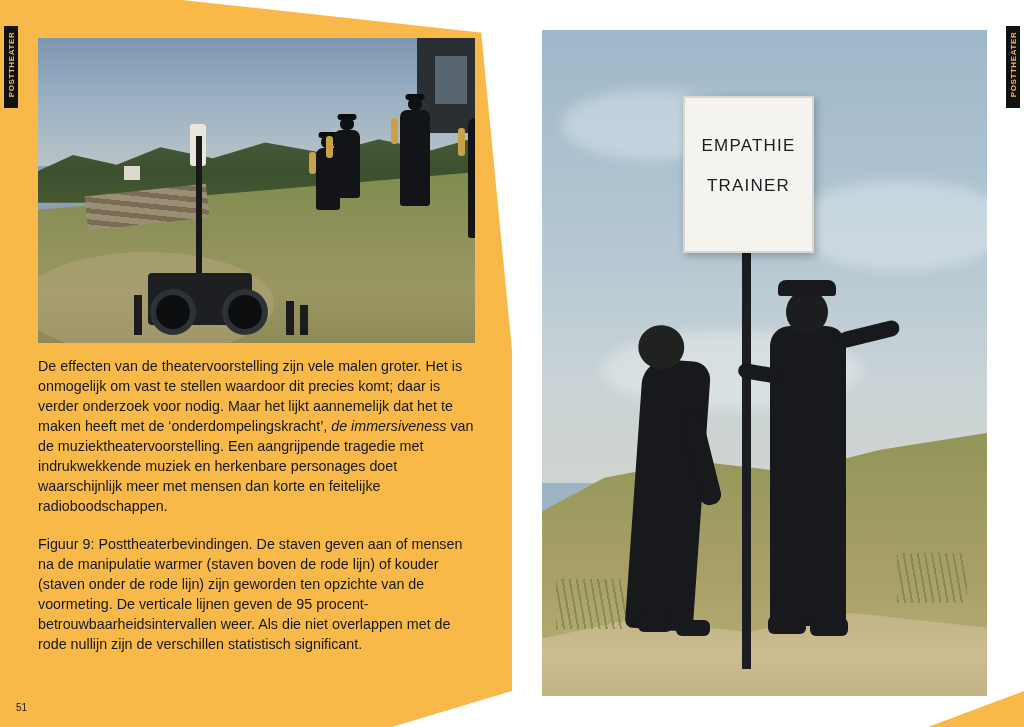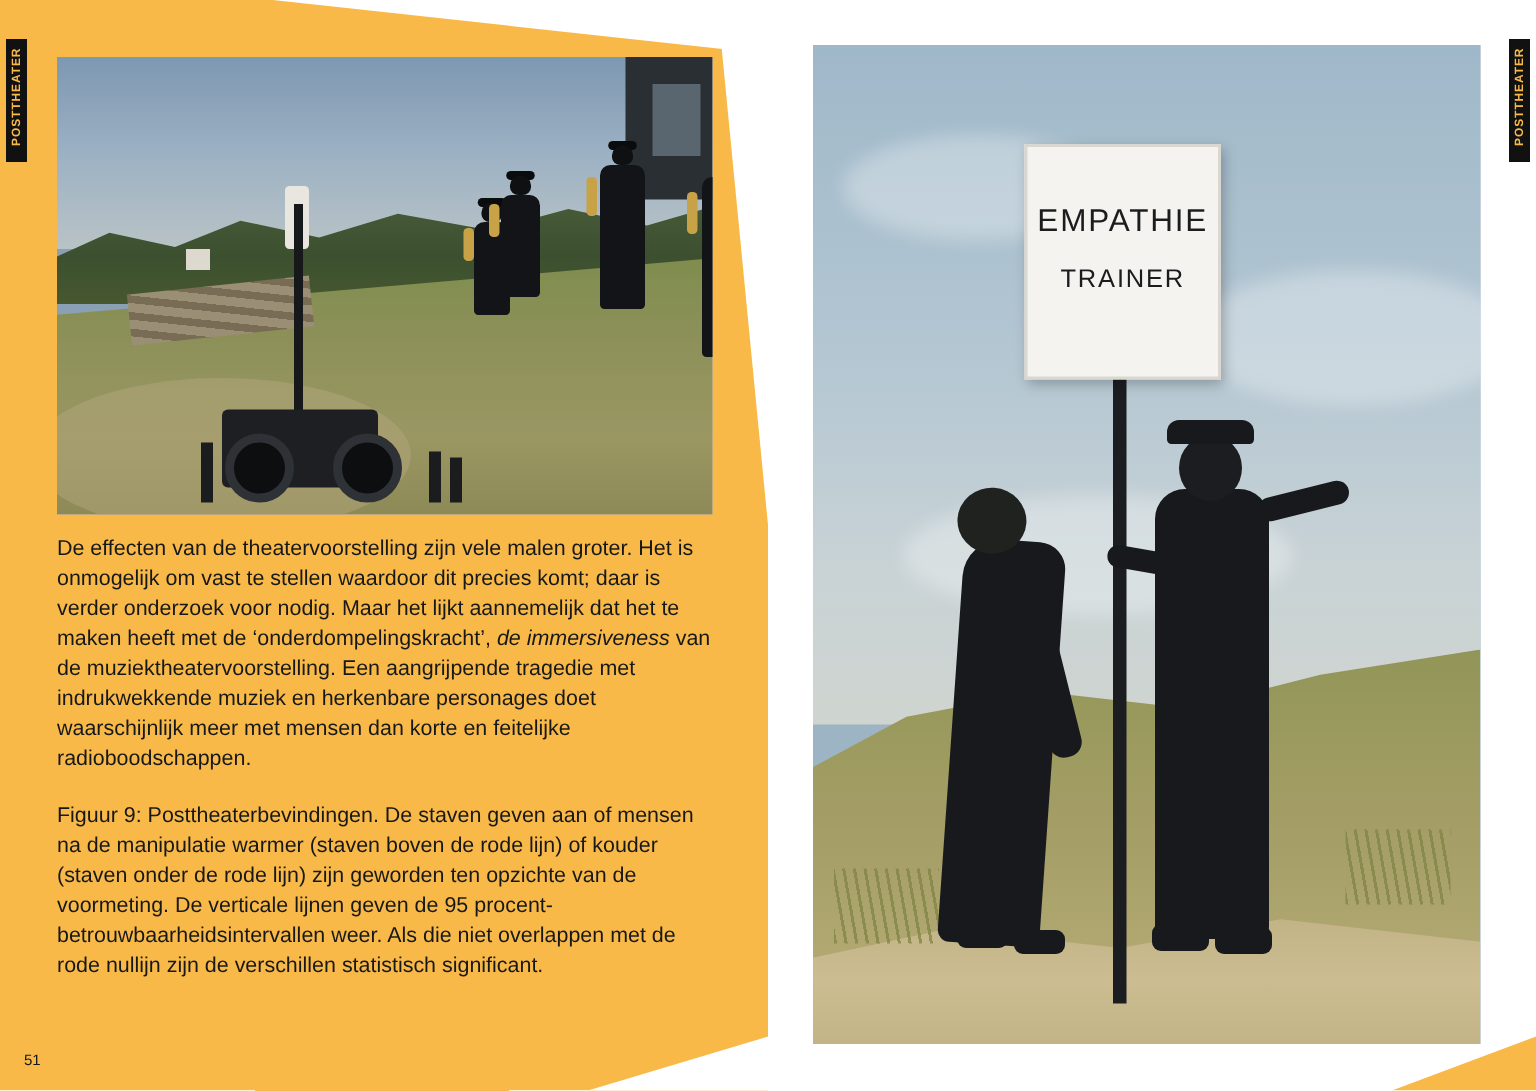--- a/index.html
+++ b/index.html
@@ -314,21 +314,21 @@
     height: 153px;
     background: #f4f3ef;
     border: 2px solid #d9d7cf;
     box-shadow: 2px 3px 8px rgba(0,0,0,0.25);
   }
   .signboard .line1 {
     position: absolute;
     left: 0; right: 0;
     top: 38px;
     text-align: center;
-    font-size: 21px;
+    font-size: 17px;
     letter-spacing: 1.2px;
     color: #1b1c1e;
     font-family: "Liberation Sans", sans-serif;
   }
   .signboard .line2 {
     position: absolute;
     left: 0; right: 0;
     top: 78px;
     text-align: center;
     font-size: 17px;

